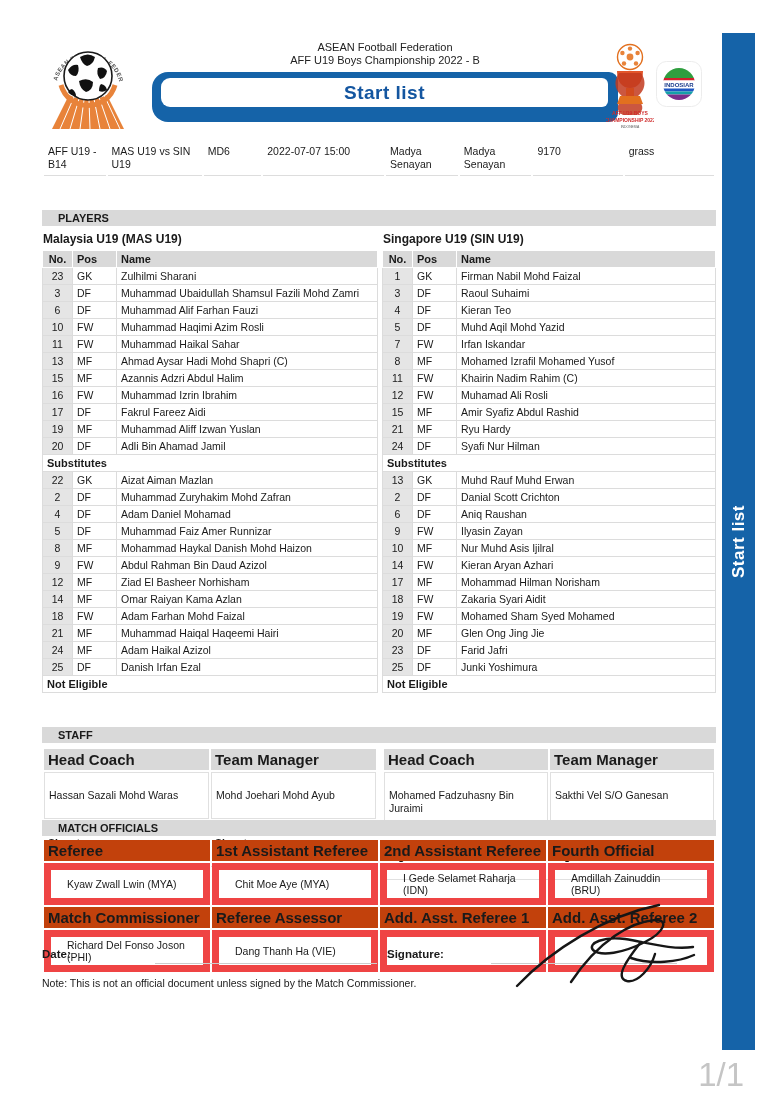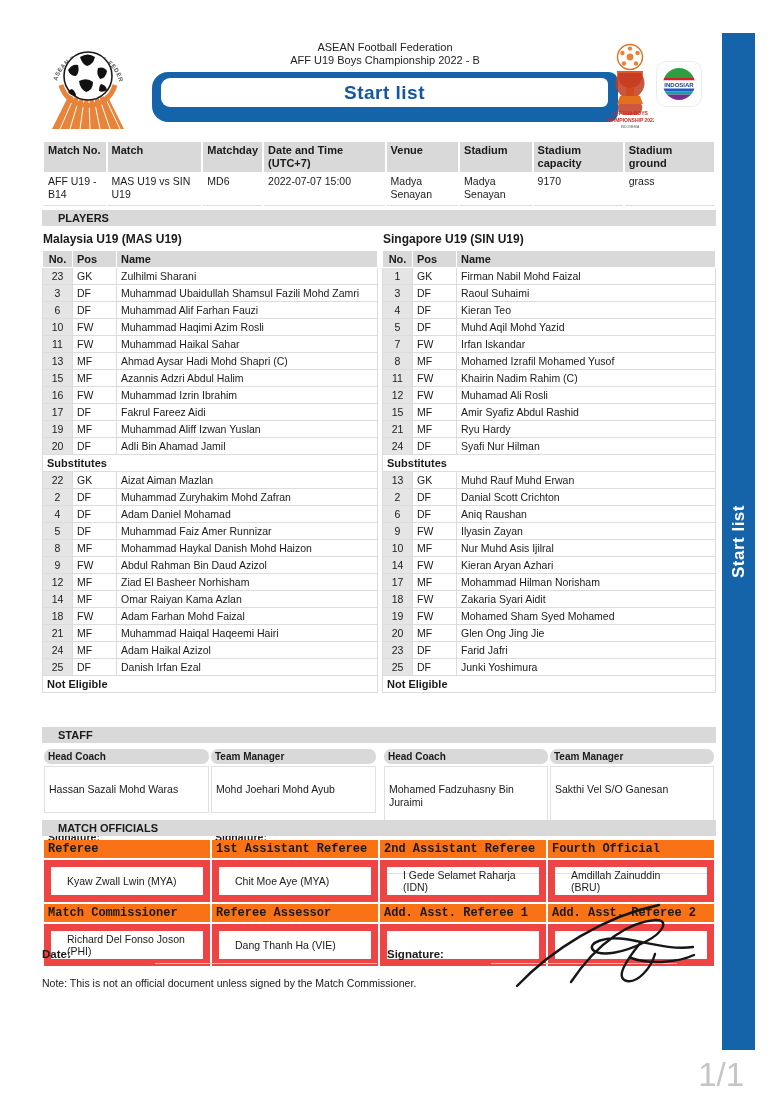--- a/index.html
+++ b/index.html
@@ -54,28 +54,28 @@
   .player-table .c-no  { width:30px; text-align:center; }
   .player-table td.c-no { background:#e5e5e5; }
   .player-table .c-pos { width:44px; }
   .player-table .subheader td { font-weight:bold; background:#fff; font-size:11px; }
 
   
   .staff-block { position:absolute; top:747px; width:336px; }
   .staff-block.left { left:42px; }
   .staff-block.right { left:382px; width:334px; }
   .staff-table { width:100%; border-collapse:separate; border-spacing:2px; font-size:10.5px; table-layout:fixed; }
-  .staff-table th { background:#d9d9d9; font-weight:bold; text-align:left; padding:2px 4px; height:14px; font-size:10px;border-radius:7px; }
+  .staff-table th { background:#d9d9d9; font-weight:bold; text-align:left; padding:2px 4px; height:14px; font-size:15px; }
   .staff-table td { border:1px solid #e0e0e0; padding:16px 4px; vertical-align:top; height:14px; line-height:13px; }
   .staff-table td.sig { font-weight:bold; border:none; border-bottom:1px solid #e0e0e0; }
 
   
   .officials-table { position:absolute; top:838px; left:42px; width:674px;
     border-collapse:separate; border-spacing:2px; font-size:10.5px; table-layout:fixed; }
-  .officials-table th { background:#f97316; font-weight:bold; text-align:left; padding:2px 4px; height:14px; font-size:12px;font-family:Liberation Mono, monospace; }
+  .officials-table th { background:#c2410c; font-weight:bold; text-align:left; padding:2px 4px; height:14px; font-size:15px; }
   .officials-table td { border:7px solid #ef4444; padding:2px 16px; height:14px;margin-left:21px; }
 
   
   .date-label { position:absolute; left:42px; top:948px; font-weight:bold; font-size:11.5px;text-align:right; }
   .date-line  { position:absolute; left:155px; top:963px; width:222px; border-bottom:1px solid #ccc; }
   .sig-label  { position:absolute; left:387px; top:948px; font-weight:bold; font-size:11.5px; }
   .sig-line   { position:absolute; left:491px; top:963px; width:186px; border-bottom:1px solid #ccc; }
   .signature-svg { position:absolute; left:513px; top:902px; width:186px; height:88px; }
   .note { position:absolute; left:42px; top:977px; font-size:10.5px;text-align:center; }
 </style>
@@ -169,30 +169,20 @@
       <col style="width:62px">
         <col style="width:95px">
         <col style="width:58px">
         <col style="width:122px">
       <col style="width:72px">
         <col style="width:72px">
         <col style="width:90px">
         <col style="width:90px">
     </colgroup>
     <tbody>
-        <tr>
-      <th>Match No.</th>
-      <th>Match</th>
-      <th>Matchday</th>
-      <th>Date and Time (UTC+7)</th>
-      <th>Venue</th>
-      <th>Stadium</th>
-      <th>Stadium capacity</th>
-      <th>Stadium ground</th>
-    </tr>
     <tr>
       <td>AFF U19 - B14</td>
       <td>MAS U19 vs SIN U19</td>
       <td>MD6</td>
       <td>2022-07-07 15:00</td>
       <td>Madya Senayan</td>
       <td>Madya Senayan</td>
       <td>9170</td>
       <td>grass</td>
     </tr>

